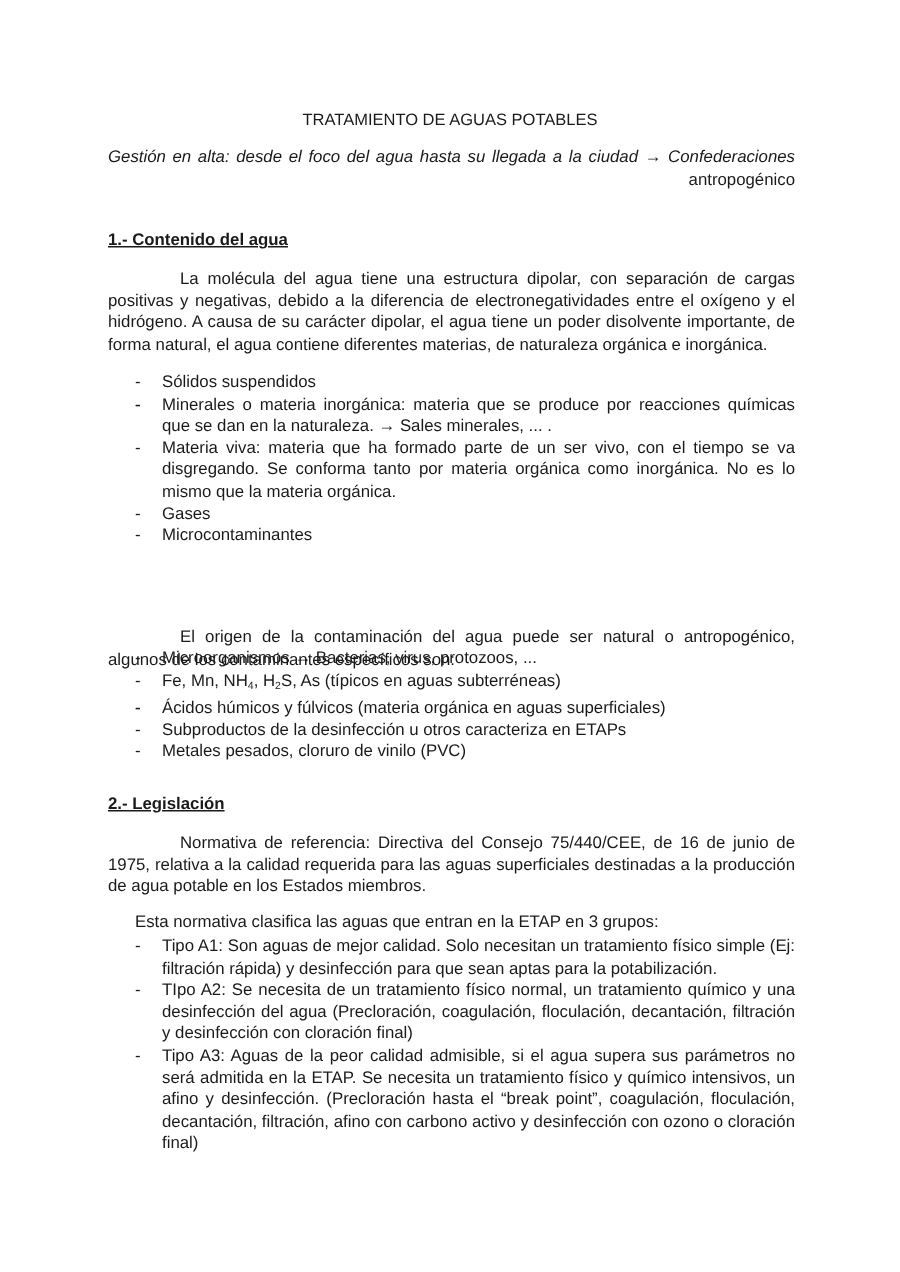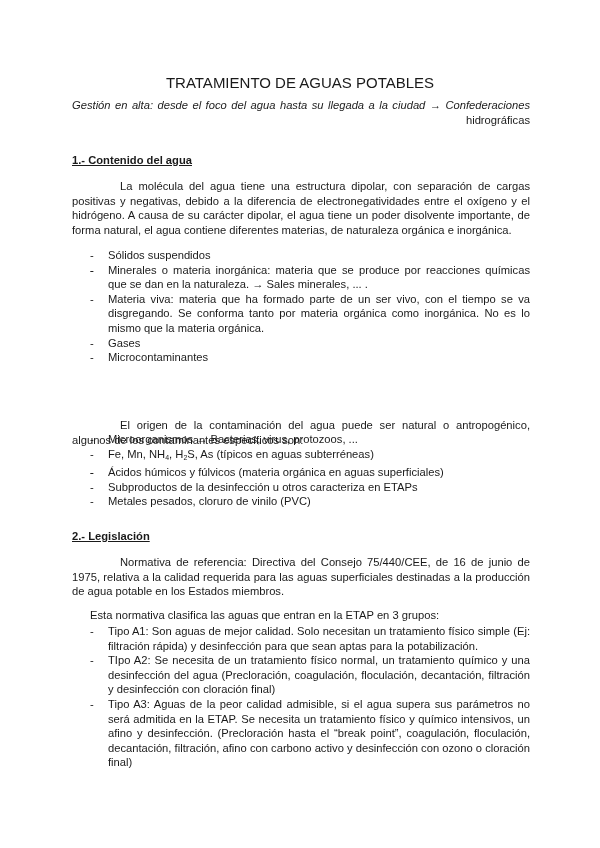--- a/index.html
+++ b/index.html
@@ -1,37 +1,37 @@
 <!DOCTYPE html>
 <html><head>
 <meta charset="utf-8">
 <style>
   html, body { margin: 0; padding: 0; background: #ffffff; }
   body { width: 600px; height: 848px; position: relative; overflow: hidden;
          font-family: "Liberation Sans", sans-serif; color: #1a1a1a; font-size: 11.2px; }
   .page { position: absolute; left: 0; top: 0; width: 600px; height: 848px; }
-  .title { position: absolute; left: 0; width: 600px; top: 74px; text-align: center; font-size: 15px; }
+  .title { position: absolute; left: 0; width: 600px; top: 74px; text-align: center; font-size: 11px; }
   .line { position: absolute; left: 72px; width: 458px; line-height: 14.6px; }
   .just { text-align: justify; text-align-last: left; }
   .heading { font-weight: bold; text-decoration: underline; }
   .indent { text-indent: 48px; }
   .bullets { position: absolute; left: 72px; width: 458px; margin: 0; padding: 0; list-style: none; }
   .bullets li { position: relative; padding-left: 36px; line-height: 14.6px; text-align: justify; text-align-last: left; }
   .bullets li .dash { position: absolute; left: 18px; top: 0; }
   sub { font-size: 7px; vertical-align: -2px; }
 </style>
 </head>
 <body>
 
 <div class="page">
 
   <div class="title">TRATAMIENTO DE AGUAS POTABLES</div>
 
   <div class="line" style="top:98px; text-align:justify; text-align-last:justify;font-style:italic;">Gestión en alta: desde el foco del agua hasta su llegada a la ciudad → Confederaciones</div>
-  <div class="line" style="top:113px; text-align:right; padding-right:0;">hidrográficas</div>
+  <div class="line" style="top:113px; text-align:right; padding-right:0;">antropogénico</div>
 
   <div class="line heading" style="top:153px;">1.- Contenido del agua</div>
 
   <div class="line just indent" style="top:179px;">La molécula del agua tiene una estructura dipolar, con separación de cargas positivas y negativas, debido a la diferencia de electronegatividades entre el oxígeno y el hidrógeno. A causa de su carácter dipolar, el agua tiene un poder disolvente importante, de forma natural, el agua contiene diferentes materias, de naturaleza orgánica e inorgánica.</div>
 
   <ul class="bullets" style="top:248px;">
     <li><span class="dash">-</span><span>Sólidos suspendidos</span></li>
     <li><span class="dash">-</span></li>
     <li><span class="dash">-</span><span>Minerales o materia inorgánica: materia que se produce por reacciones químicas que se dan en la naturaleza. → Sales minerales, ... .</span></li>
     <li><span class="dash">-</span><span>Materia viva: materia que ha formado parte de un ser vivo, con el tiempo se va disgregando. Se conforma tanto por materia orgánica como inorgánica. No es lo mismo que la materia orgánica.</span></li>

